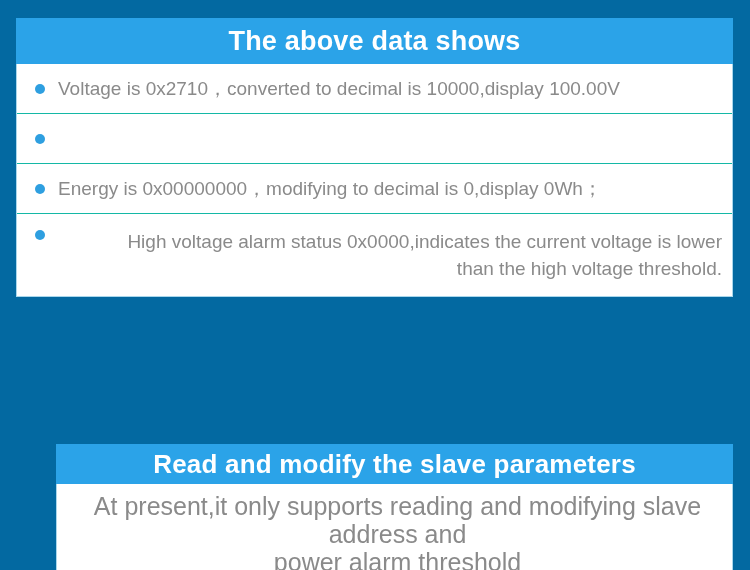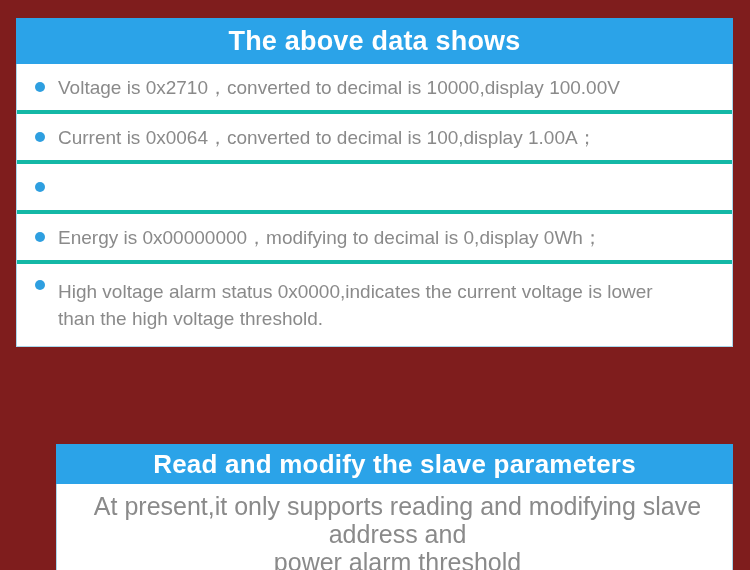--- a/index.html
+++ b/index.html
@@ -10,21 +10,21 @@
   body {
     width: 750px;
     height: 570px;
     font-family: "Liberation Sans", sans-serif;
     overflow: hidden;
   }
   .page {
     position: relative;
     width: 750px;
     height: 570px;
-    background: #7f1d1d;
+    background: #0369a1;
   }
 
   
   .panel {
     position: absolute;
     left: 16px;
     width: 717px;
     box-sizing: border-box;
   }
   .panel-header {
@@ -49,29 +49,29 @@
   #section-data {
     top: 18px;
   }
   #section-data .panel-header {
     height: 46px;
     font-size: 27px;
   }
   .row {
     display: flex;
     align-items: flex-start;
-    border-bottom: 4px solid #14b8a6;
+    border-bottom: 1px solid #14b8a6;
     box-sizing: border-box;
     padding: 0 10px 0 18px;
   }
   .row:last-child {
     border-bottom: none;
   }
   .row.single { height: 50px; align-items: center; }
-  .row.double { height: 82px; align-items: center; }
+  .row.double { height: 82px; align-items: center; text-align: right; }
 
   .bullet {
     flex: 0 0 auto;
     width: 10px;
     height: 10px;
     border-radius: 50%;
     background: #2E9FE0;
     margin-right: 13px;
     margin-top: 2px;
   }
@@ -113,24 +113,20 @@
 
   <div class="panel" id="section-data">
     <div class="panel-header">The above data shows</div>
     <div class="panel-body">
 
       <div class="row single">
         <span class="bullet"></span>
         <span class="row-text">Voltage is 0x2710，converted to decimal is 10000,display 100.00V</span>
       </div>
 
-      <div class="row single">
-        <span class="bullet"></span>
-        <span class="row-text">Current is 0x0064，converted to decimal is 100,display 1.00A；</span>
-      </div>
 
       <div class="row single">
         <span class="bullet"></span>
       </div>
 
       <div class="row single">
         <span class="bullet"></span>
         <span class="row-text">Energy is 0x00000000，modifying to decimal is 0,display 0Wh；</span>
       </div>
 

